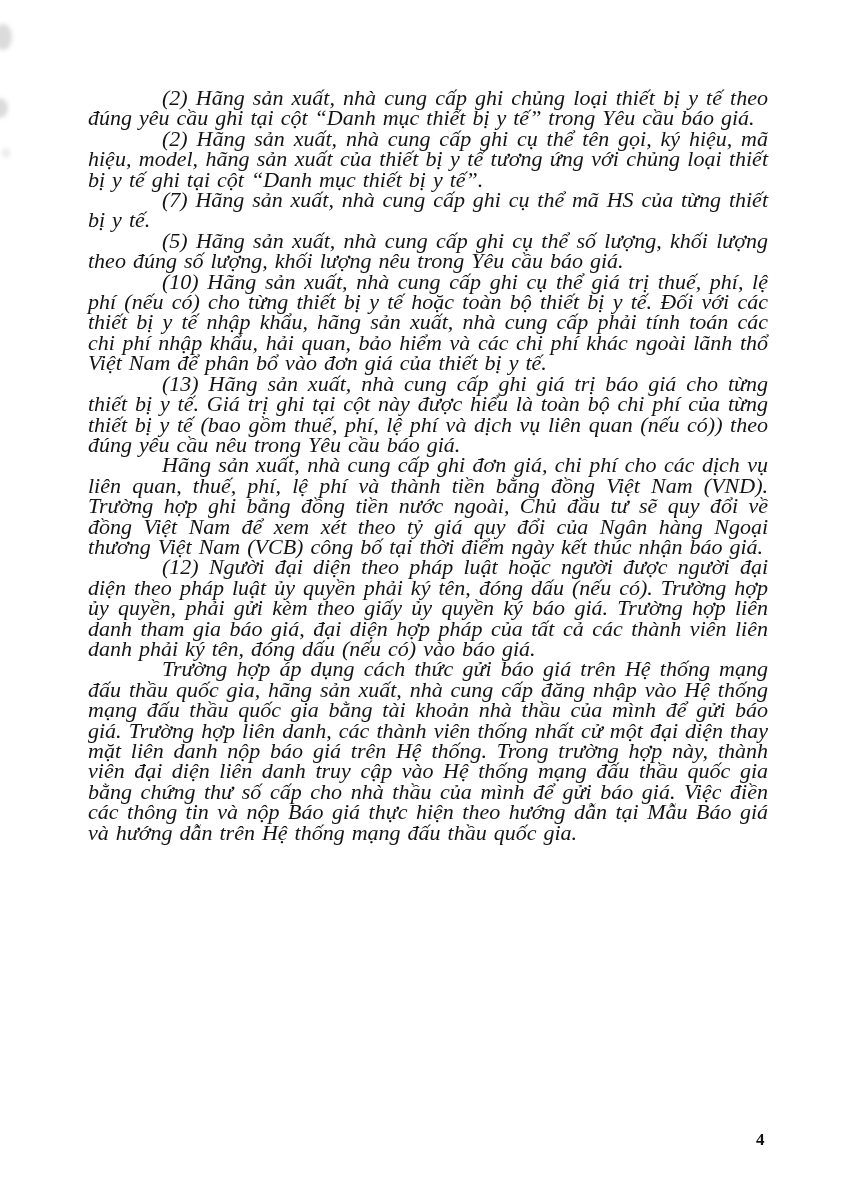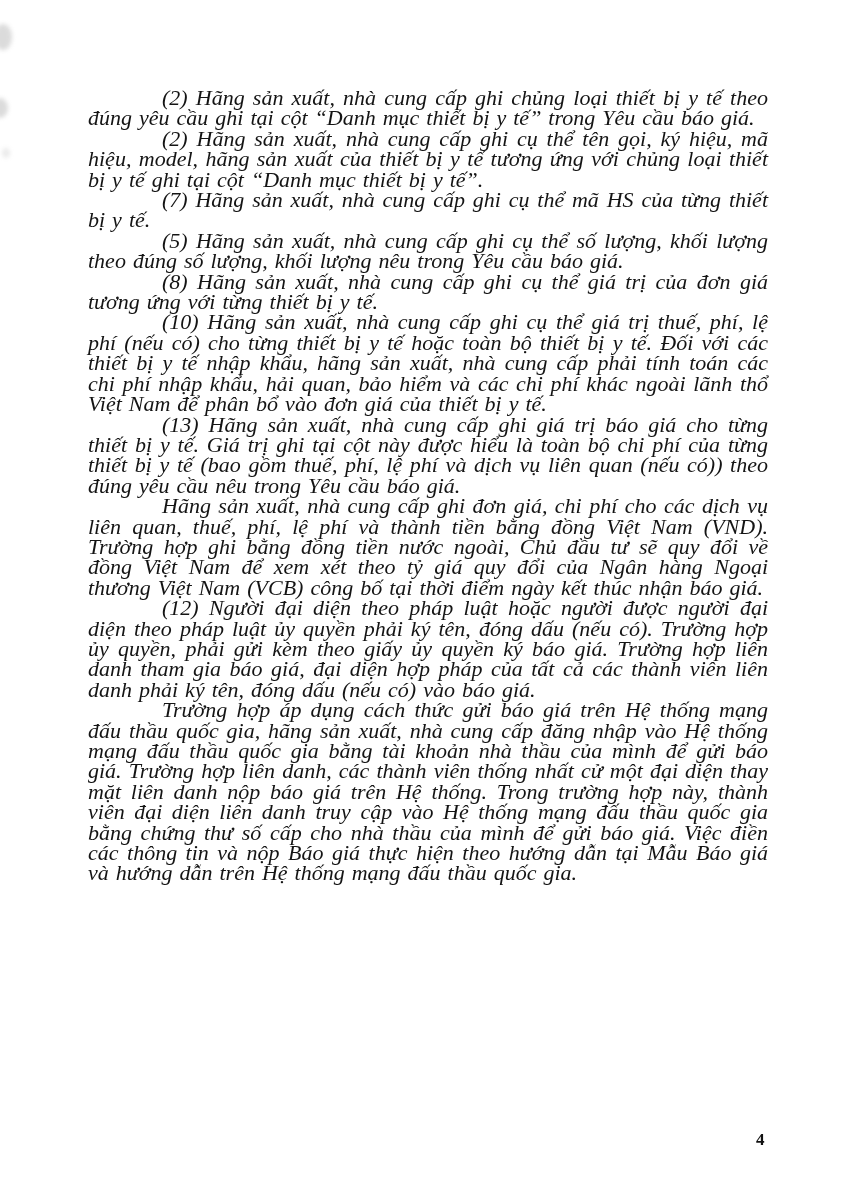--- a/index.html
+++ b/index.html
@@ -64,21 +64,20 @@
 
   <span class="scan-artifact artifact-1"></span>
   <span class="scan-artifact artifact-2"></span>
   <span class="scan-artifact artifact-3"></span>
 
   <div class="page-text">
     <p>(2) Hãng sản xuất, nhà cung cấp ghi chủng loại thiết bị y tế theo đúng yêu cầu ghi tại cột “Danh mục thiết bị y tế” trong Yêu cầu báo giá.</p>
     <p>(2) Hãng sản xuất, nhà cung cấp ghi cụ thể tên gọi, ký hiệu, mã hiệu, model, hãng sản xuất của thiết bị y tế tương ứng với chủng loại thiết bị y tế ghi tại cột “Danh mục thiết bị y tế”.</p>
     <p>(7) Hãng sản xuất, nhà cung cấp ghi cụ thể mã HS của từng thiết bị y tế.</p>
     <p>(5) Hãng sản xuất, nhà cung cấp ghi cụ thể số lượng, khối lượng theo đúng số lượng, khối lượng nêu trong Yêu cầu báo giá.</p>
-    <p>(8) Hãng sản xuất, nhà cung cấp ghi cụ thể giá trị của đơn giá tương ứng với từng thiết bị y tế.</p>
     <p>(10) Hãng sản xuất, nhà cung cấp ghi cụ thể giá trị thuế, phí, lệ phí (nếu có) cho từng thiết bị y tế hoặc toàn bộ thiết bị y tế. Đối với các thiết bị y tế nhập khẩu, hãng sản xuất, nhà cung cấp phải tính toán các chi phí nhập khẩu, hải quan, bảo hiểm và các chi phí khác ngoài lãnh thổ Việt Nam để phân bổ vào đơn giá của thiết bị y tế.</p>
     <p>(13) Hãng sản xuất, nhà cung cấp ghi giá trị báo giá cho từng thiết bị y tế. Giá trị ghi tại cột này được hiểu là toàn bộ chi phí của từng thiết bị y tế (bao gồm thuế, phí, lệ phí và dịch vụ liên quan (nếu có)) theo đúng yêu cầu nêu trong Yêu cầu báo giá.</p>
     <p>Hãng sản xuất, nhà cung cấp ghi đơn giá, chi phí cho các dịch vụ liên quan, thuế, phí, lệ phí và thành tiền bằng đồng Việt Nam (VND). Trường hợp ghi bằng đồng tiền nước ngoài, Chủ đầu tư sẽ quy đổi về đồng Việt Nam để xem xét theo tỷ giá quy đổi của Ngân hàng Ngoại thương Việt Nam (VCB) công bố tại thời điểm ngày kết thúc nhận báo giá.</p>
     <p>(12) Người đại diện theo pháp luật hoặc người được người đại diện theo pháp luật ủy quyền phải ký tên, đóng dấu (nếu có). Trường hợp ủy quyền, phải gửi kèm theo giấy ủy quyền ký báo giá. Trường hợp liên danh tham gia báo giá, đại diện hợp pháp của tất cả các thành viên liên danh phải ký tên, đóng dấu (nếu có) vào báo giá.</p>
     <p>Trường hợp áp dụng cách thức gửi báo giá trên Hệ thống mạng đấu thầu quốc gia, hãng sản xuất, nhà cung cấp đăng nhập vào Hệ thống mạng đấu thầu quốc gia bằng tài khoản nhà thầu của mình để gửi báo giá. Trường hợp liên danh, các thành viên thống nhất cử một đại diện thay mặt liên danh nộp báo giá trên Hệ thống. Trong trường hợp này, thành viên đại diện liên danh truy cập vào Hệ thống mạng đấu thầu quốc gia bằng chứng thư số cấp cho nhà thầu của mình để gửi báo giá. Việc điền các thông tin và nộp Báo giá thực hiện theo hướng dẫn tại Mẫu Báo giá và hướng dẫn trên Hệ thống mạng đấu thầu quốc gia.</p>
   </div>
 
   <div class="page-number">4</div>
 
 </div>

